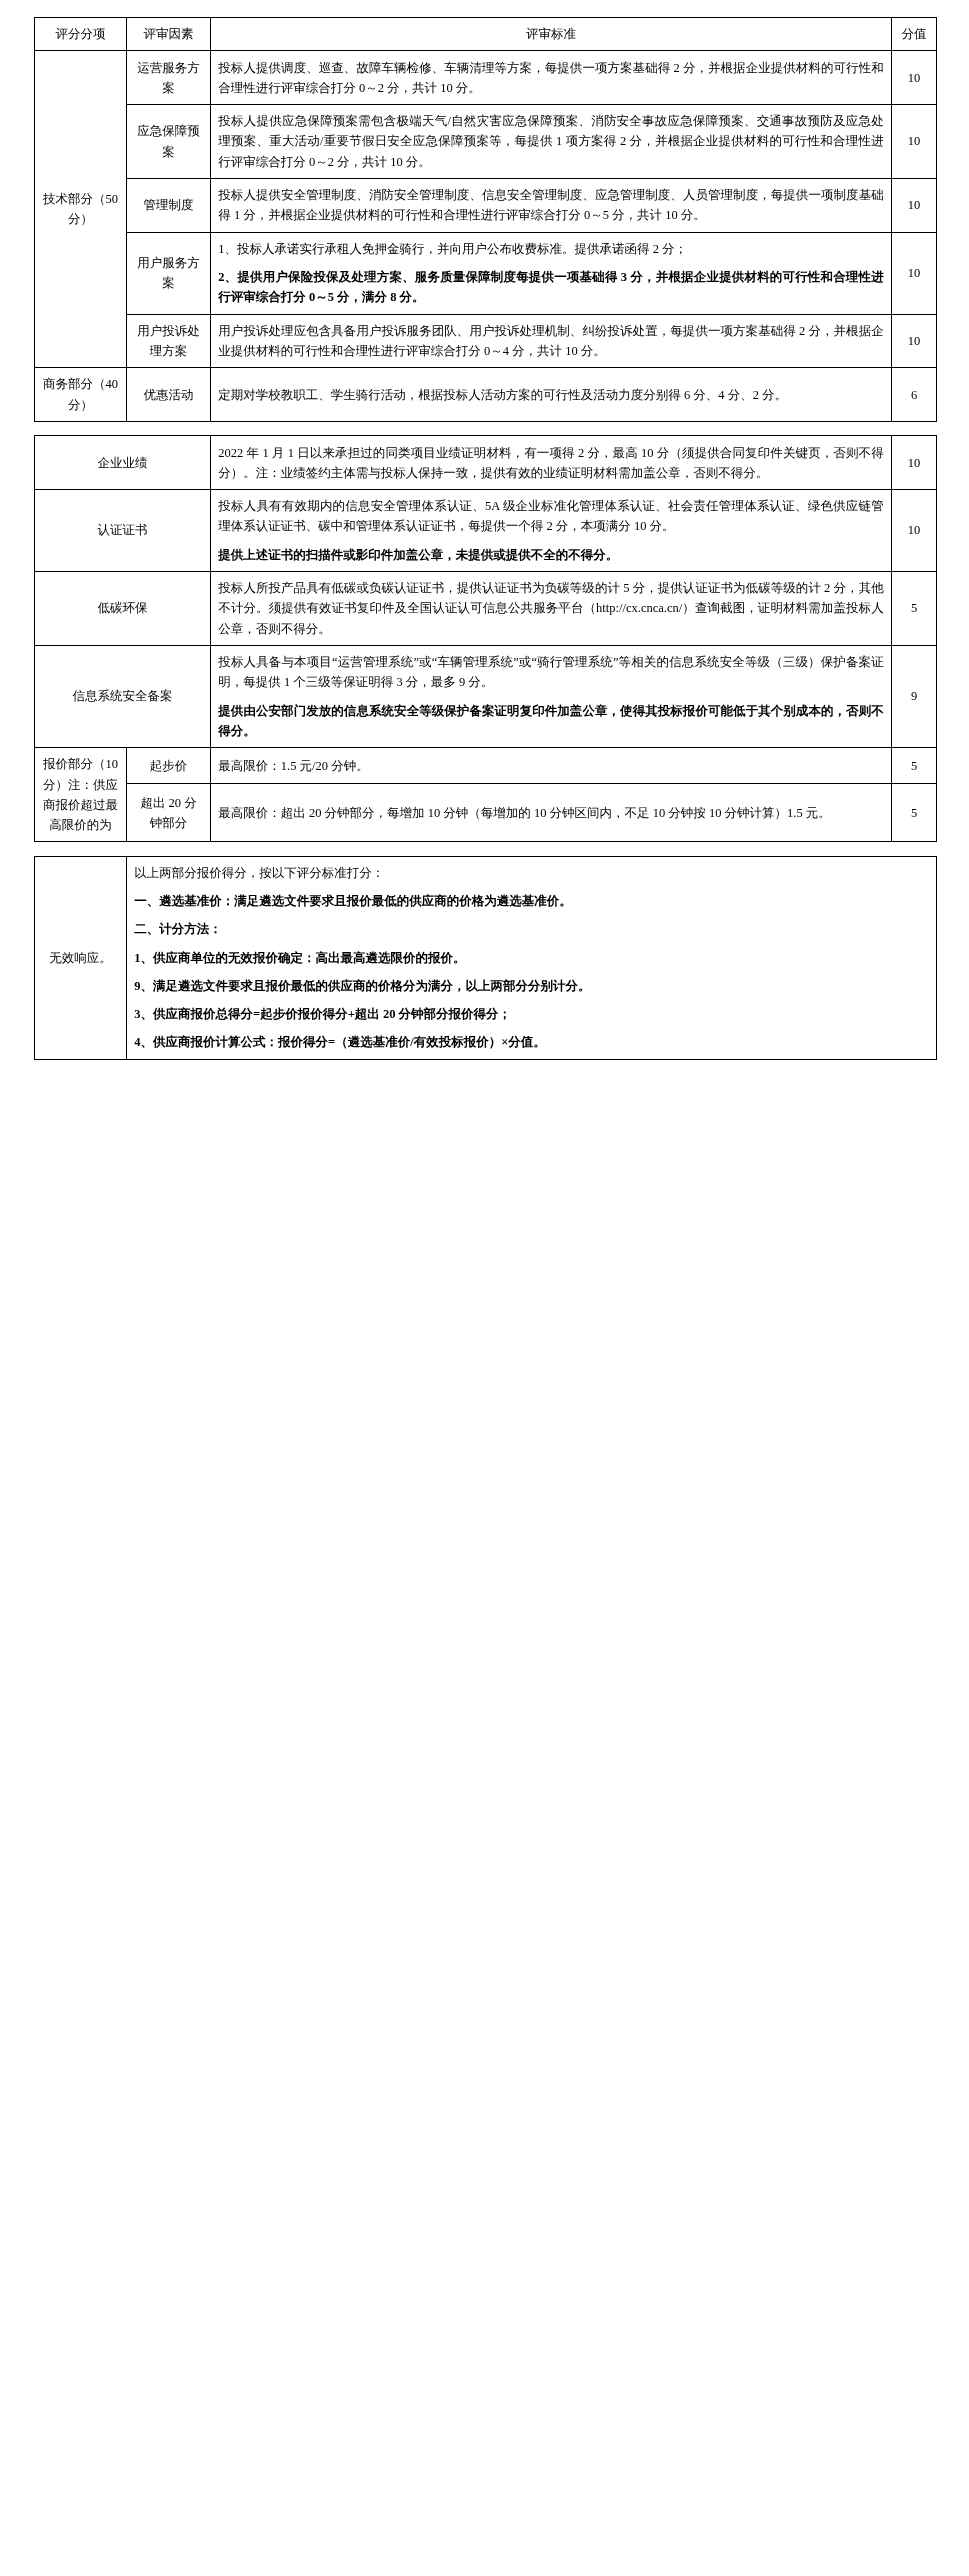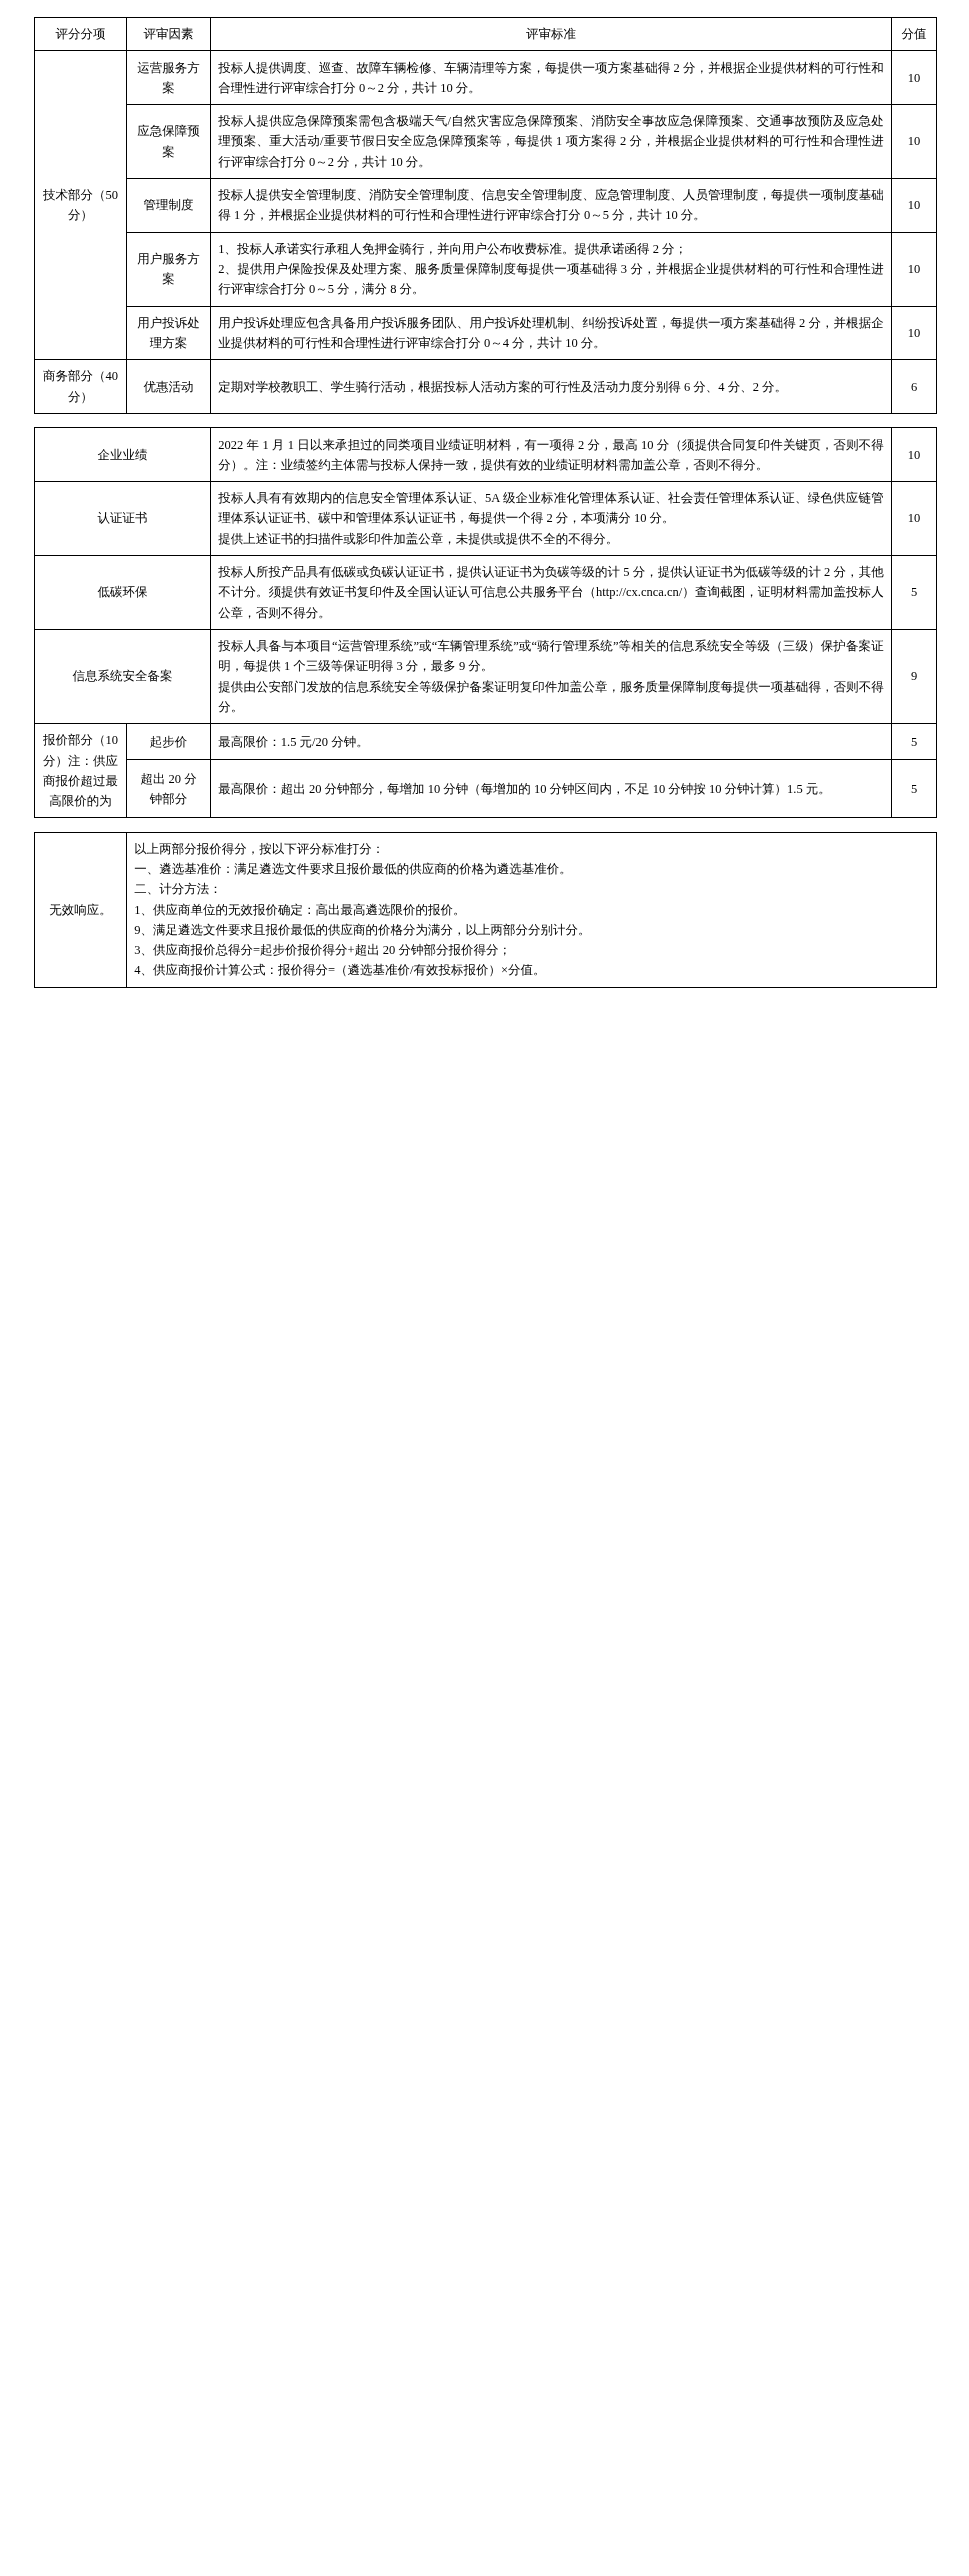--- a/index.html
+++ b/index.html
@@ -51,20 +51,22 @@
     margin-left: 23px;
   }
   .cell-score {
     text-align: center;
     font-size: 13px;
   }
   .p {
     margin: 0;
   }
   .p + .p {
+    margin-top: 8px;
+    font-weight: bold;
   }
   .w-cat { width: 92px; }
   .w-factor { width: 84px; }
   .w-crit { width: auto; }
   .w-score { width: 45px; }
   .total-row td {
     text-align: center;
     font-size: 13px;
     padding: 6.7px 3.7px;
   }
@@ -187,21 +189,21 @@
         <td class="c-justify">
           <p class="p">投标人所投产品具有低碳或负碳认证证书，提供认证证书为负碳等级的计 5 分，提供认证证书为低碳等级的计 2 分，其他不计分。须提供有效证书复印件及全国认证认可信息公共服务平台（http://cx.cnca.cn/）查询截图，证明材料需加盖投标人公章，否则不得分。</p>
         </td>
         <td class="cell-score">5</td>
       </tr>
 
       <tr>
         <td class="cell-factor" colspan="2">信息系统安全备案</td>
         <td class="c-justify">
           <p class="p">投标人具备与本项目“运营管理系统”或“车辆管理系统”或“骑行管理系统”等相关的信息系统安全等级（三级）保护备案证明，每提供 1 个三级等保证明得 3 分，最多 9 分。</p>
-          <p class="p">提供由公安部门发放的信息系统安全等级保护备案证明复印件加盖公章，服务质量保障制度每提供一项基础得，否则不得分。</p>
+          <p class="p">提供由公安部门发放的信息系统安全等级保护备案证明复印件加盖公章，使得其投标报价可能低于其个别成本的，否则不得分。</p>
         </td>
         <td class="cell-score">9</td>
       </tr>
 
       <tr>
         <td class="cell-cat" rowspan="2">报价部分（10 分）注：供应商报价超过最高限价的为</td>
         <td class="cell-factor">起步价</td>
         <td class="c-justify">
           <p class="p">最高限价：1.5 元/20 分钟。</p>
         </td>

